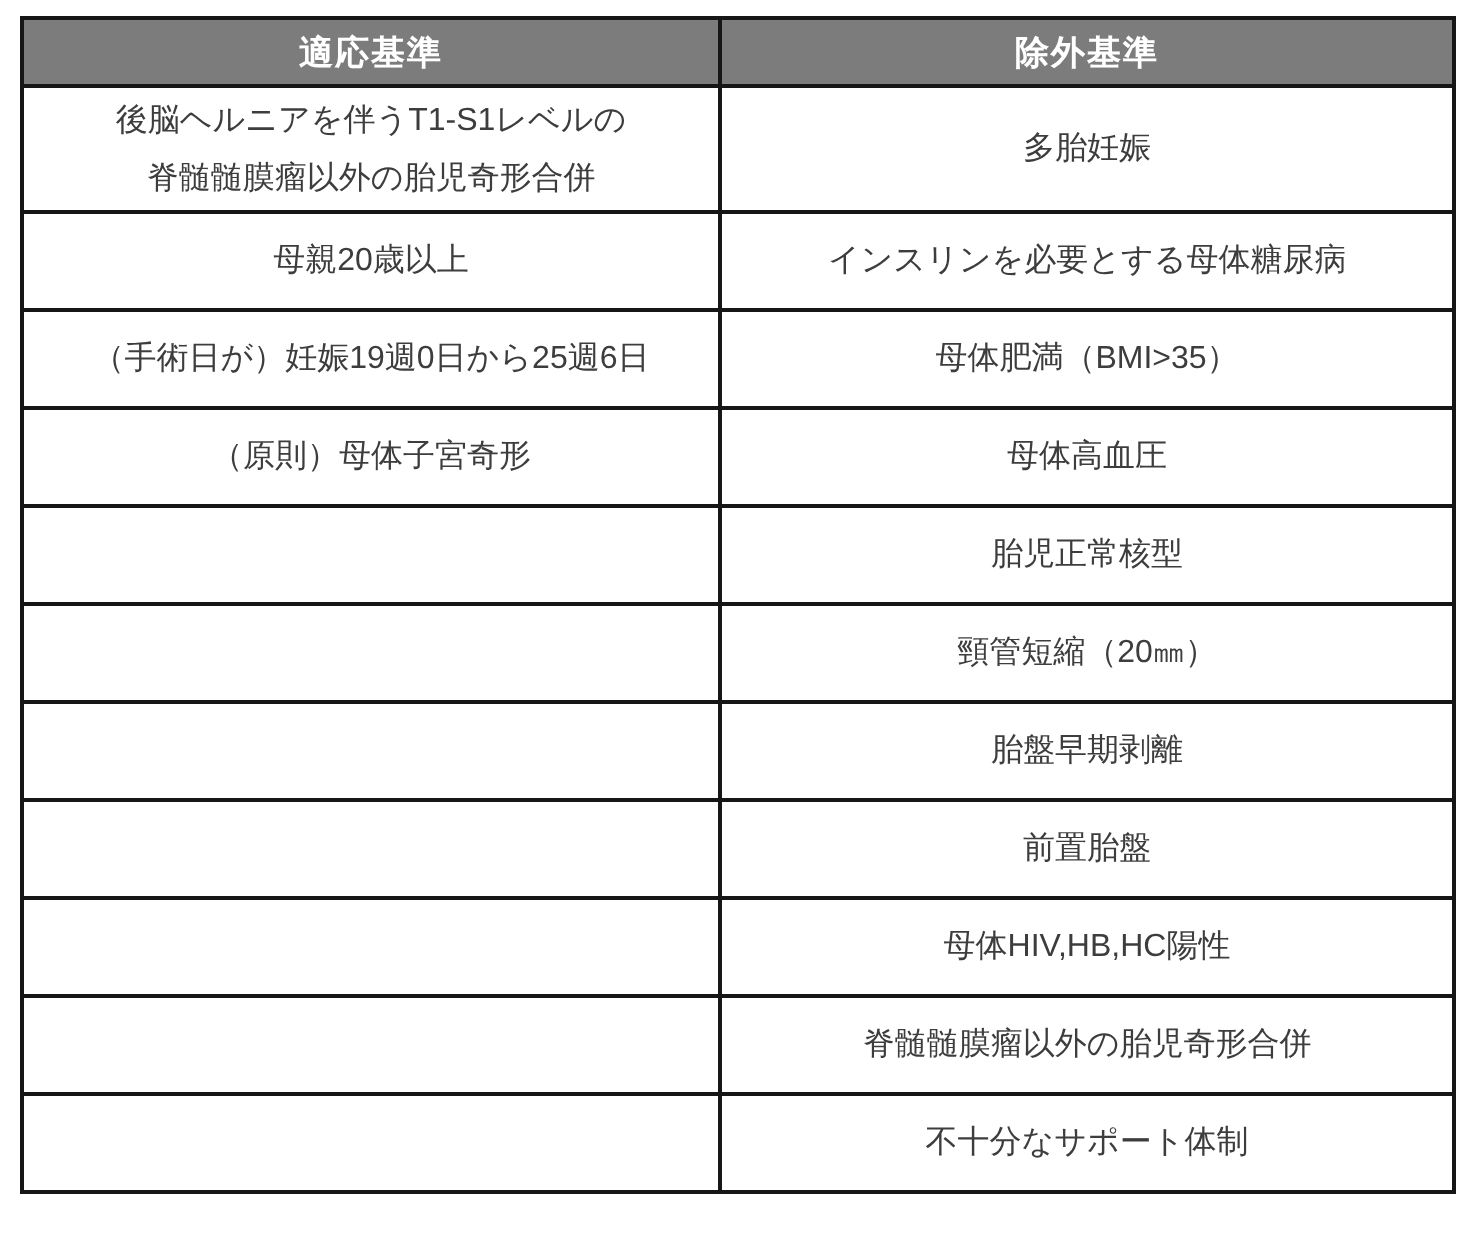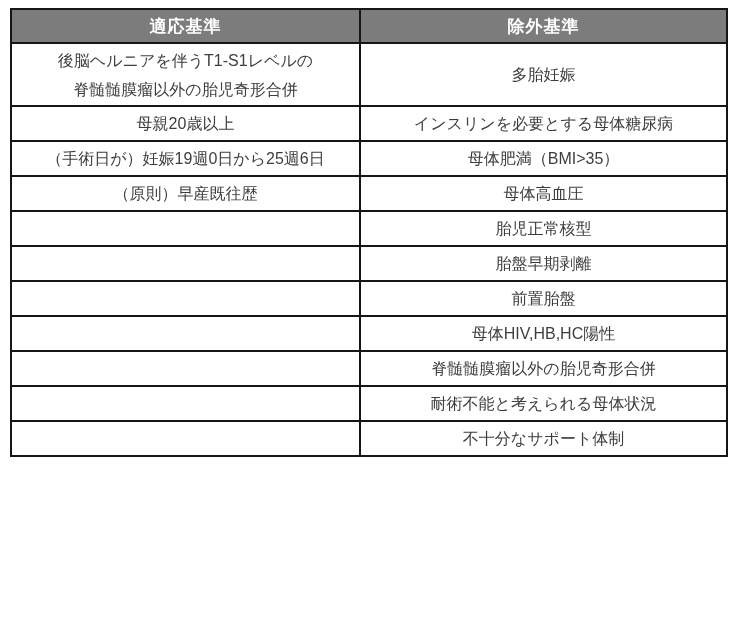--- a/index.html
+++ b/index.html
@@ -39,21 +39,21 @@
     background: #7c7c7c;
     color: #ffffff;
     font-size: 17px;
     font-weight: bold;
     height: 34px;
     letter-spacing: 1px;
   }
   table.criteria td {
     color: #3d3d3d;
     font-size: 16px;
-    height: 35px;
+    height: 49px;
     line-height: 29px;
     white-space: pre-line;
   }
   table.criteria tr.tall td {
     height: 63px;
   }
   col.incl { width: 349px; }
   col.excl { width: 367px; }
 </style>
 </head>
@@ -80,47 +80,47 @@
           </tr>
           <tr>
             <td>母親20歳以上</td>
             <td>インスリンを必要とする母体糖尿病</td>
           </tr>
           <tr>
             <td>（手術日が）妊娠19週0日から25週6日</td>
             <td>母体肥満（BMI&gt;35）</td>
           </tr>
           <tr>
-            <td>（原則）早産既往歴</td>
+            <td>（原則）母体子宮奇形</td>
             <td>母体高血圧</td>
           </tr>
           <tr>
             <td></td>
             <td>胎児正常核型</td>
+          </tr>
+          <tr>
+            <td></td>
+            <td>頸管短縮（20㎜）</td>
           </tr>
           <tr>
             <td></td>
             <td>胎盤早期剥離</td>
           </tr>
           <tr>
             <td></td>
             <td>前置胎盤</td>
           </tr>
           <tr>
             <td></td>
             <td>母体HIV,HB,HC陽性</td>
           </tr>
           <tr>
             <td></td>
             <td>脊髄髄膜瘤以外の胎児奇形合併</td>
           </tr>
           <tr>
             <td></td>
-            <td>耐術不能と考えられる母体状況</td>
-          </tr>
-          <tr>
-            <td></td>
             <td>不十分なサポート体制</td>
           </tr>
         </tbody>
     </table>
   </div>
 </div>
 
 </body></html>

